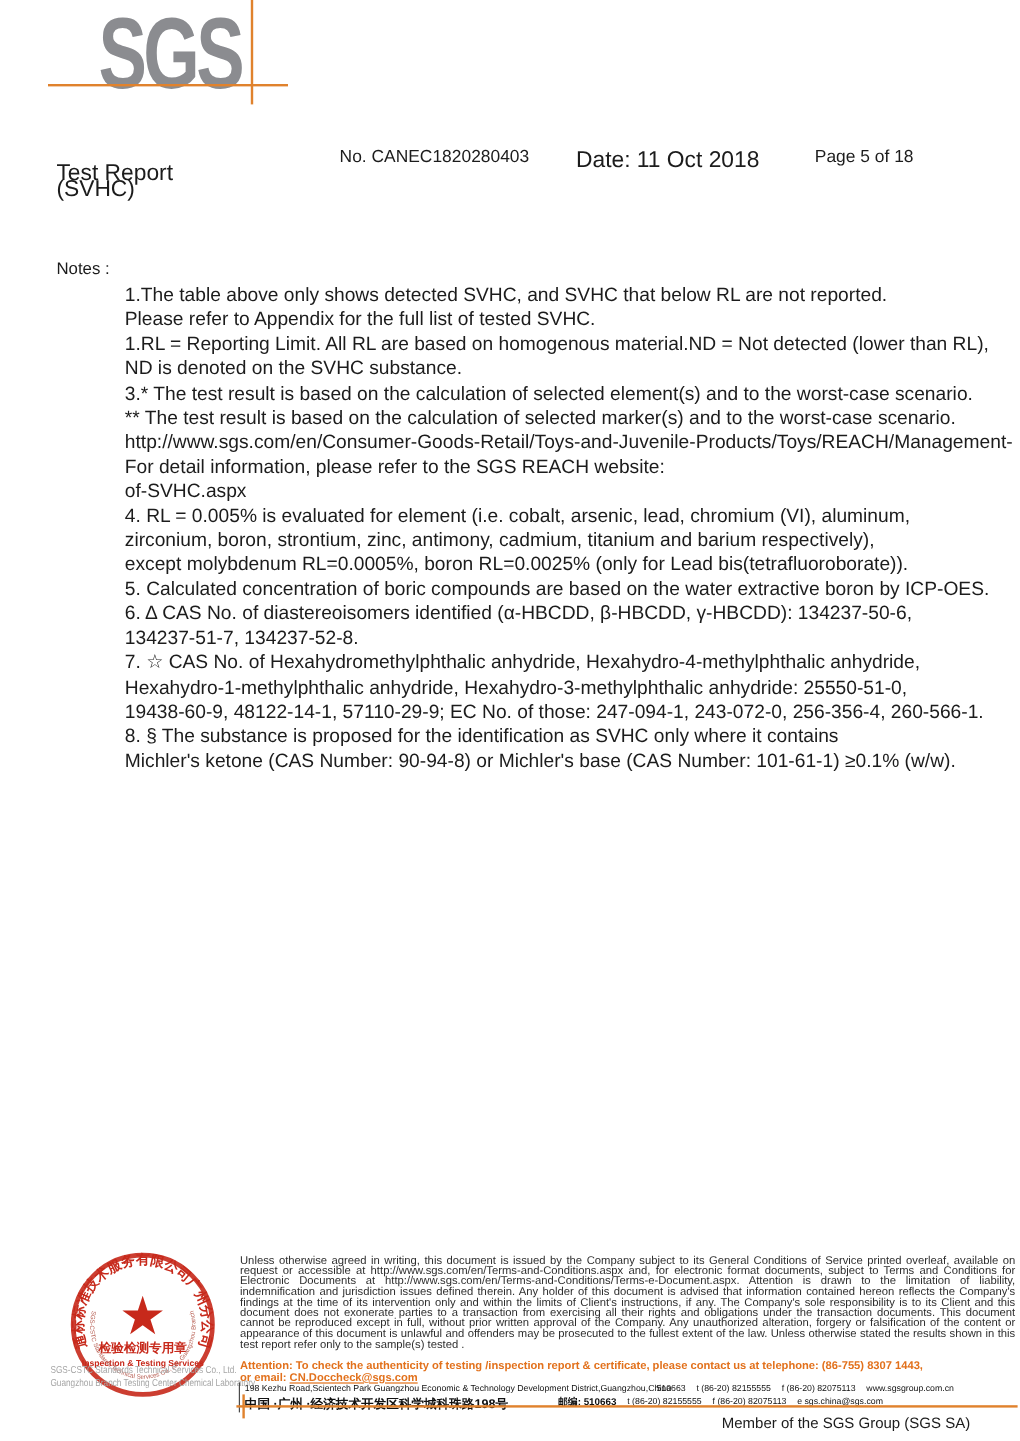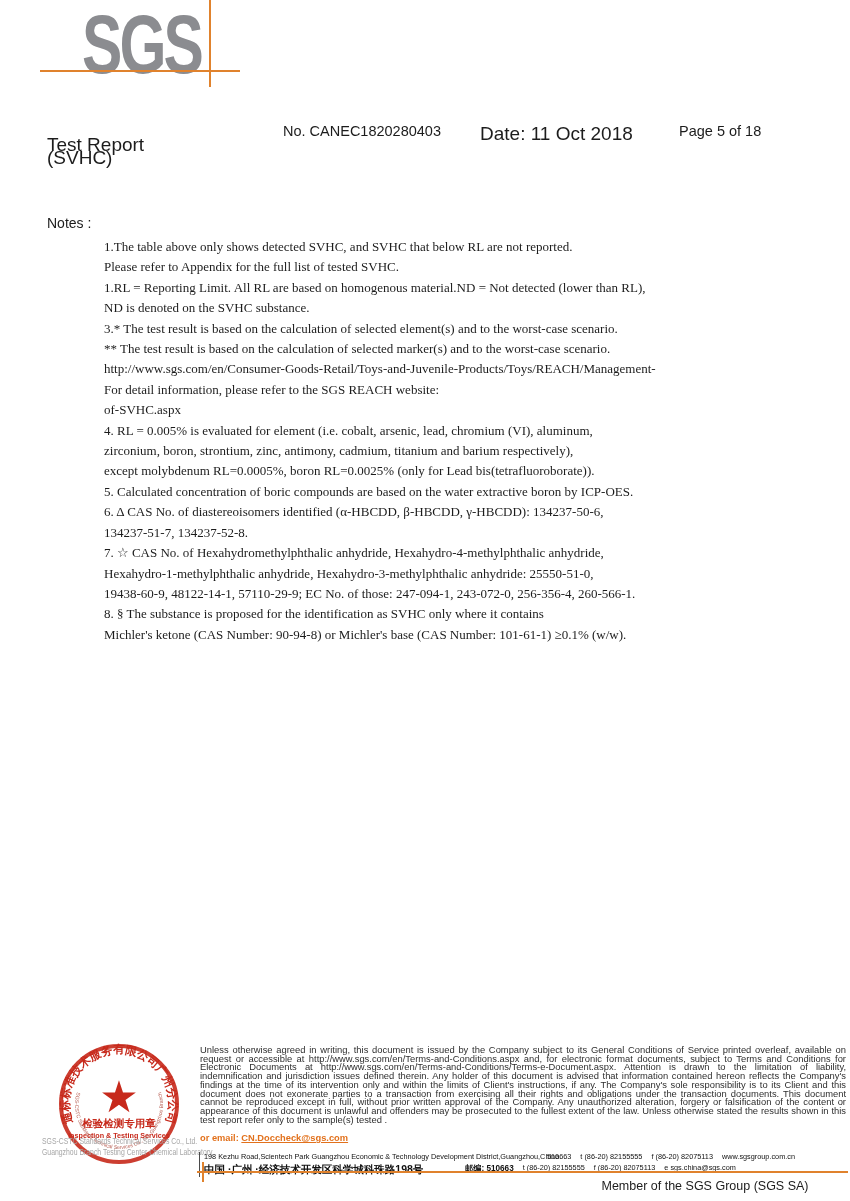--- a/index.html
+++ b/index.html
@@ -19,21 +19,21 @@
   
   .hdr-title    { position:absolute; left:47px;  top:119px; font-size:19px; font-weight:normal;margin-top:15px; }
   .hdr-subtitle { position:absolute; left:47px;  top:147px; font-size:19px; font-weight:normal; }
   .hdr-no       { position:absolute; left:283px; top:123px; font-size:14.5px; }
   .hdr-date     { position:absolute; left:480px; top:123px; font-size:19px; }
   .hdr-page     { position:absolute; left:679px; top:123px; font-size:14.5px;text-align:center; }
 
   
   .notes-label { position:absolute; left:47px; top:215px; font-size:14px; }
   .notes { position:absolute; left:104px; top:237px; width:730px; }
-  .note-line { font-size:13px; line-height:20.4px; white-space:nowrap;font-family:Liberation Serif, serif; }
+  .note-line { font-size:16px; line-height:20.4px; white-space:nowrap; }
 
   
   .stamp-svg { position:absolute; left:52px; top:1037px;
     font-family:"Liberation Sans","DejaVu Sans",sans-serif; }
   .company-lines { position:absolute; left:42px; top:1136px; color:#a6a6a6;
     font-size:8.4px; line-height:11px; white-space:nowrap;
     transform:scaleX(.82); transform-origin:left top; }
   .legal { position:absolute; left:200px; top:1046px; width:646px;
     font-size:9.4px; line-height:8.7px; text-align:justify; color:#2e2e2e; }
   .attention { position:absolute; left:200px; top:1134px; width:650px;
@@ -109,20 +109,21 @@
   </svg>
 
   <div class="company-lines">
     <div>SGS-CSTC Standards Technical Services Co., Ltd.</div>
     <div>Guangzhou Branch Testing Center Chemical Laboratory.</div>
   </div>
 
   <div class="legal">Unless otherwise agreed in writing, this document is issued by the Company subject to its General Conditions of Service printed overleaf, available on request or accessible at http://www.sgs.com/en/Terms-and-Conditions.aspx and, for electronic format documents, subject to Terms and Conditions for Electronic Documents at http://www.sgs.com/en/Terms-and-Conditions/Terms-e-Document.aspx. Attention is drawn to the limitation of liability, indemnification and jurisdiction issues defined therein. Any holder of this document is advised that information contained hereon reflects the Company's findings at the time of its intervention only and within the limits of Client's instructions, if any. The Company's sole responsibility is to its Client and this document does not exonerate parties to a transaction from exercising all their rights and obligations under the transaction documents. This document cannot be reproduced except in full, without prior written approval of the Company. Any unauthorized alteration, forgery or falsification of the content or appearance of this document is unlawful and offenders may be prosecuted to the fullest extent of the law. Unless otherwise stated the results shown in this test report refer only to the sample(s) tested .</div>
 
   <div class="attention">
+    <div>Attention: To check the authenticity of testing /inspection report &amp; certificate, please contact us at telephone: (86-755) 8307 1443,</div>
     <div><span>or email: </span><span class="email">CN.Doccheck@sgs.com</span></div>
   </div>
 
   <div class="address">
     <div class="addr-row1">
       <span class="addr-en">198 Kezhu Road,Scientech Park Guangzhou Economic &amp; Technology Development District,Guangzhou,China</span>
       <span>510663</span>
       <span>t (86-20) 82155555</span>
       <span>f (86-20) 82075113</span>
       <span>www.sgsgroup.com.cn</span>

